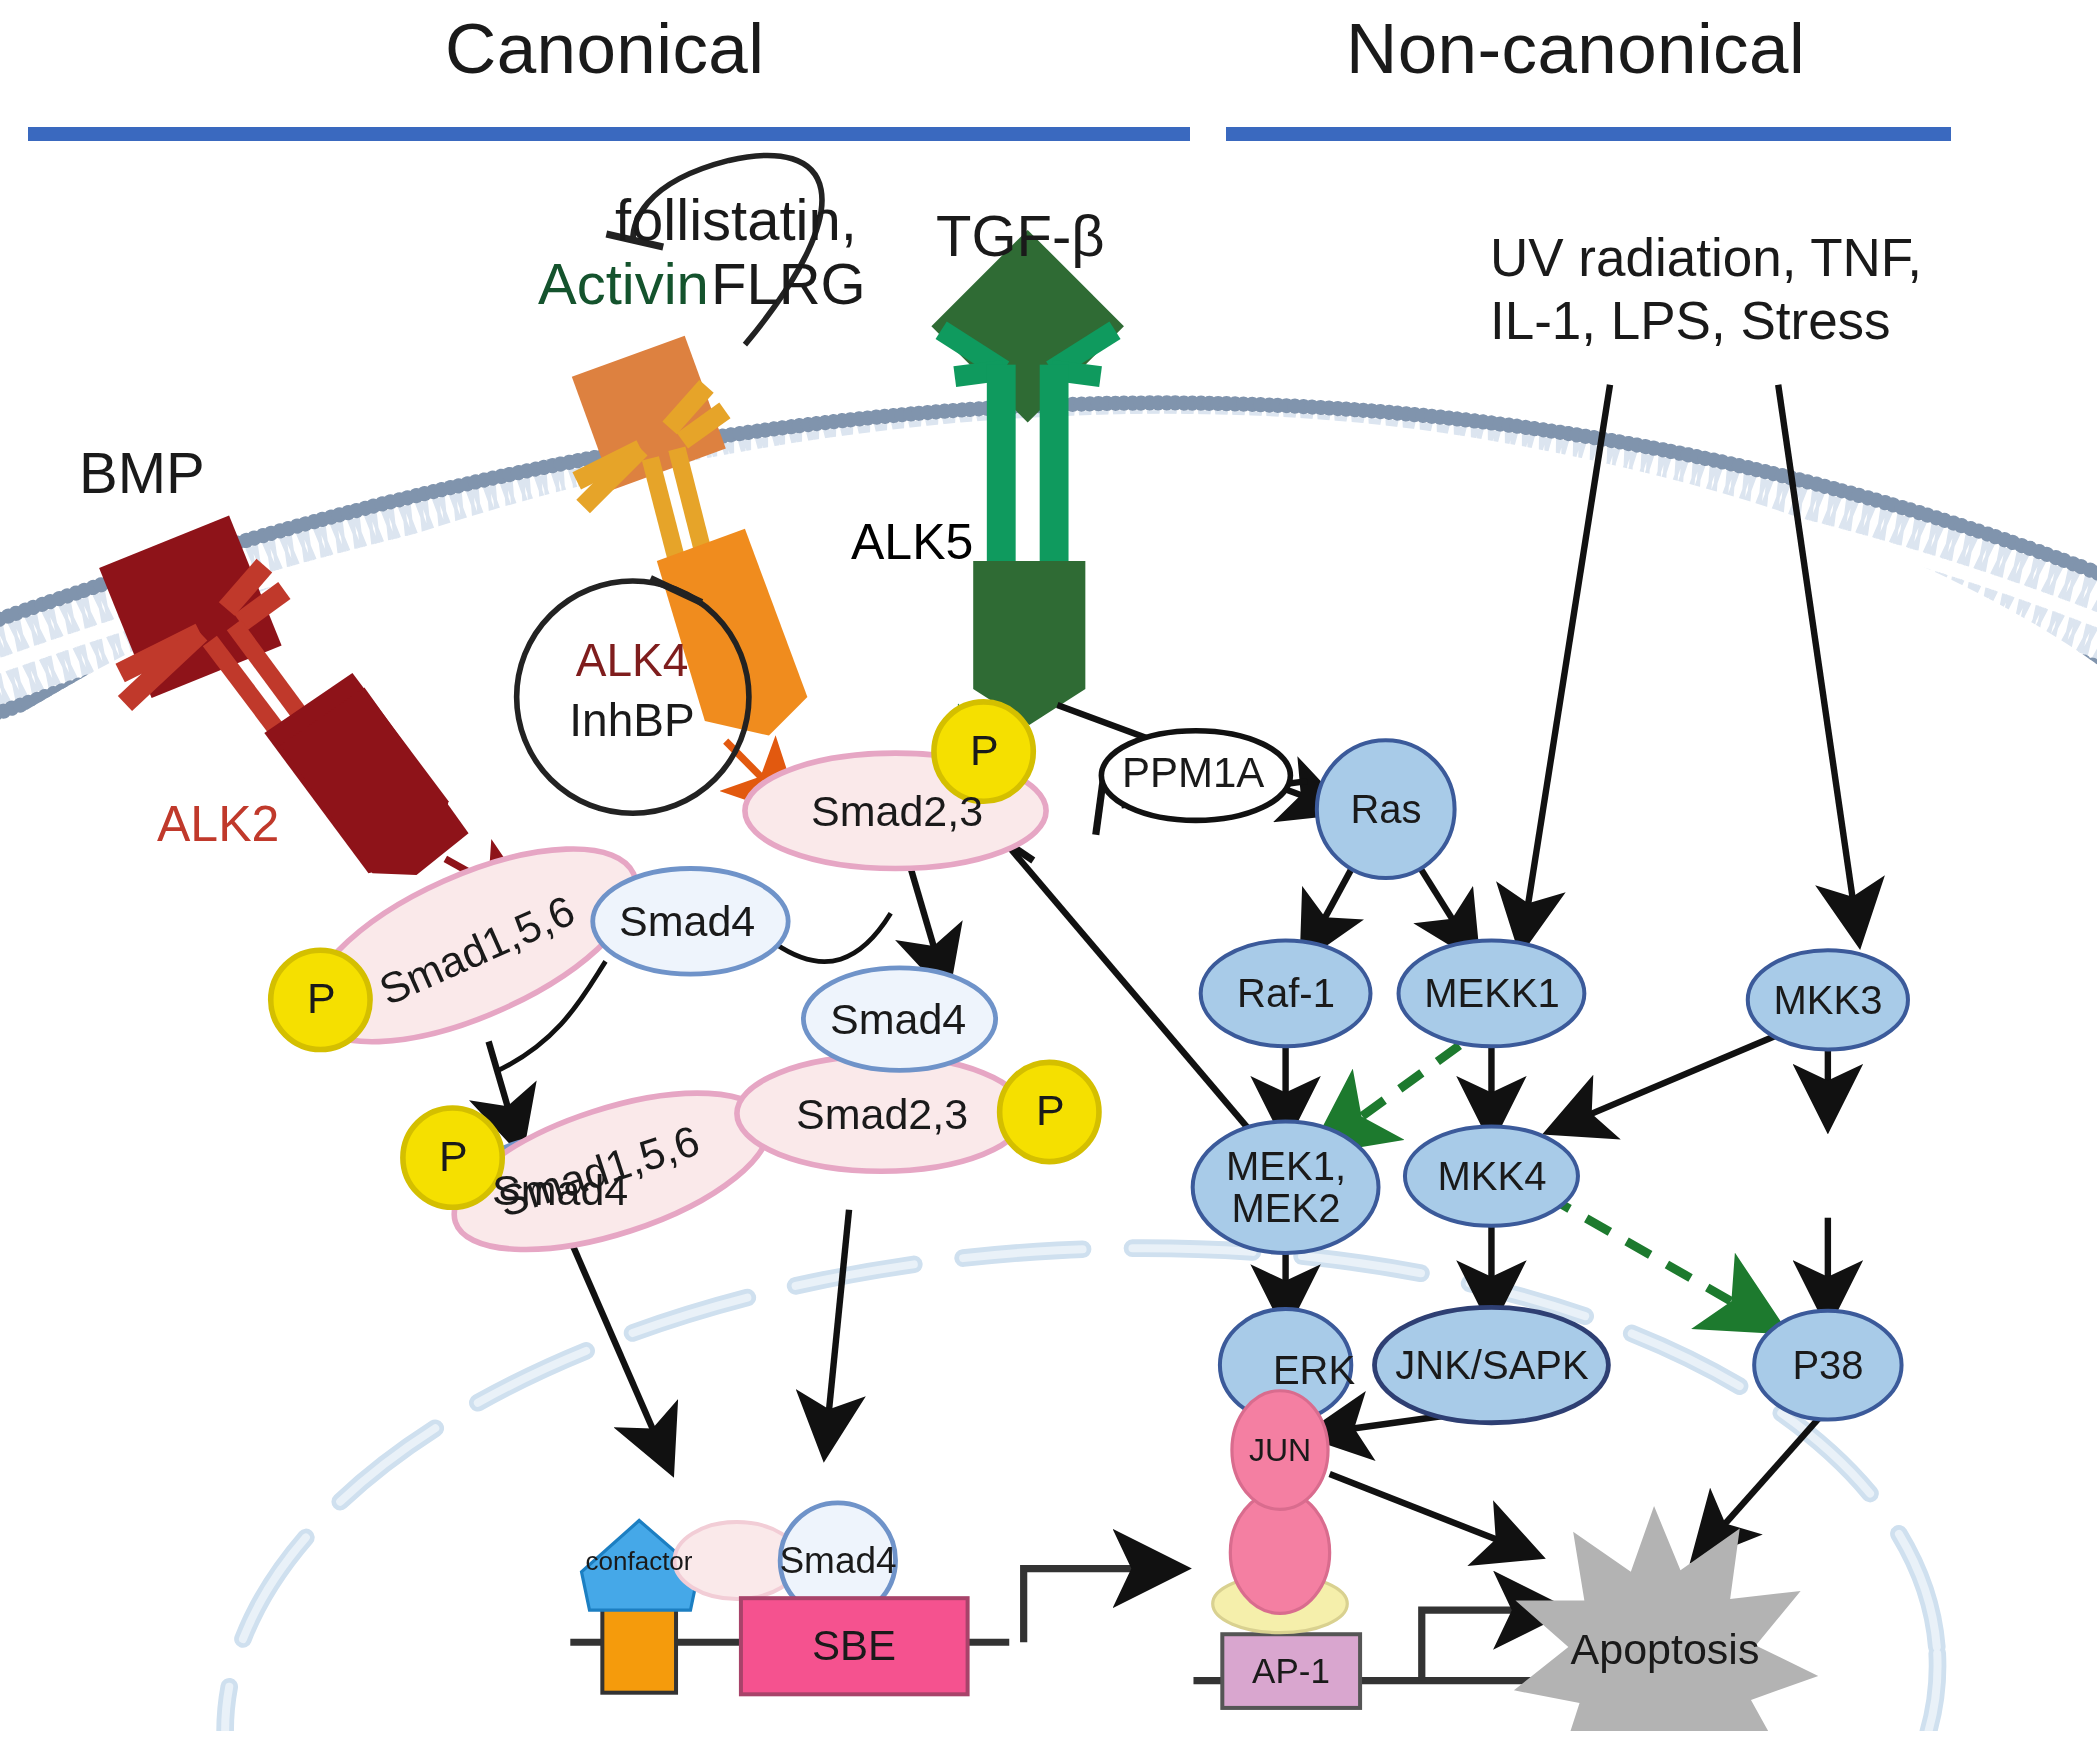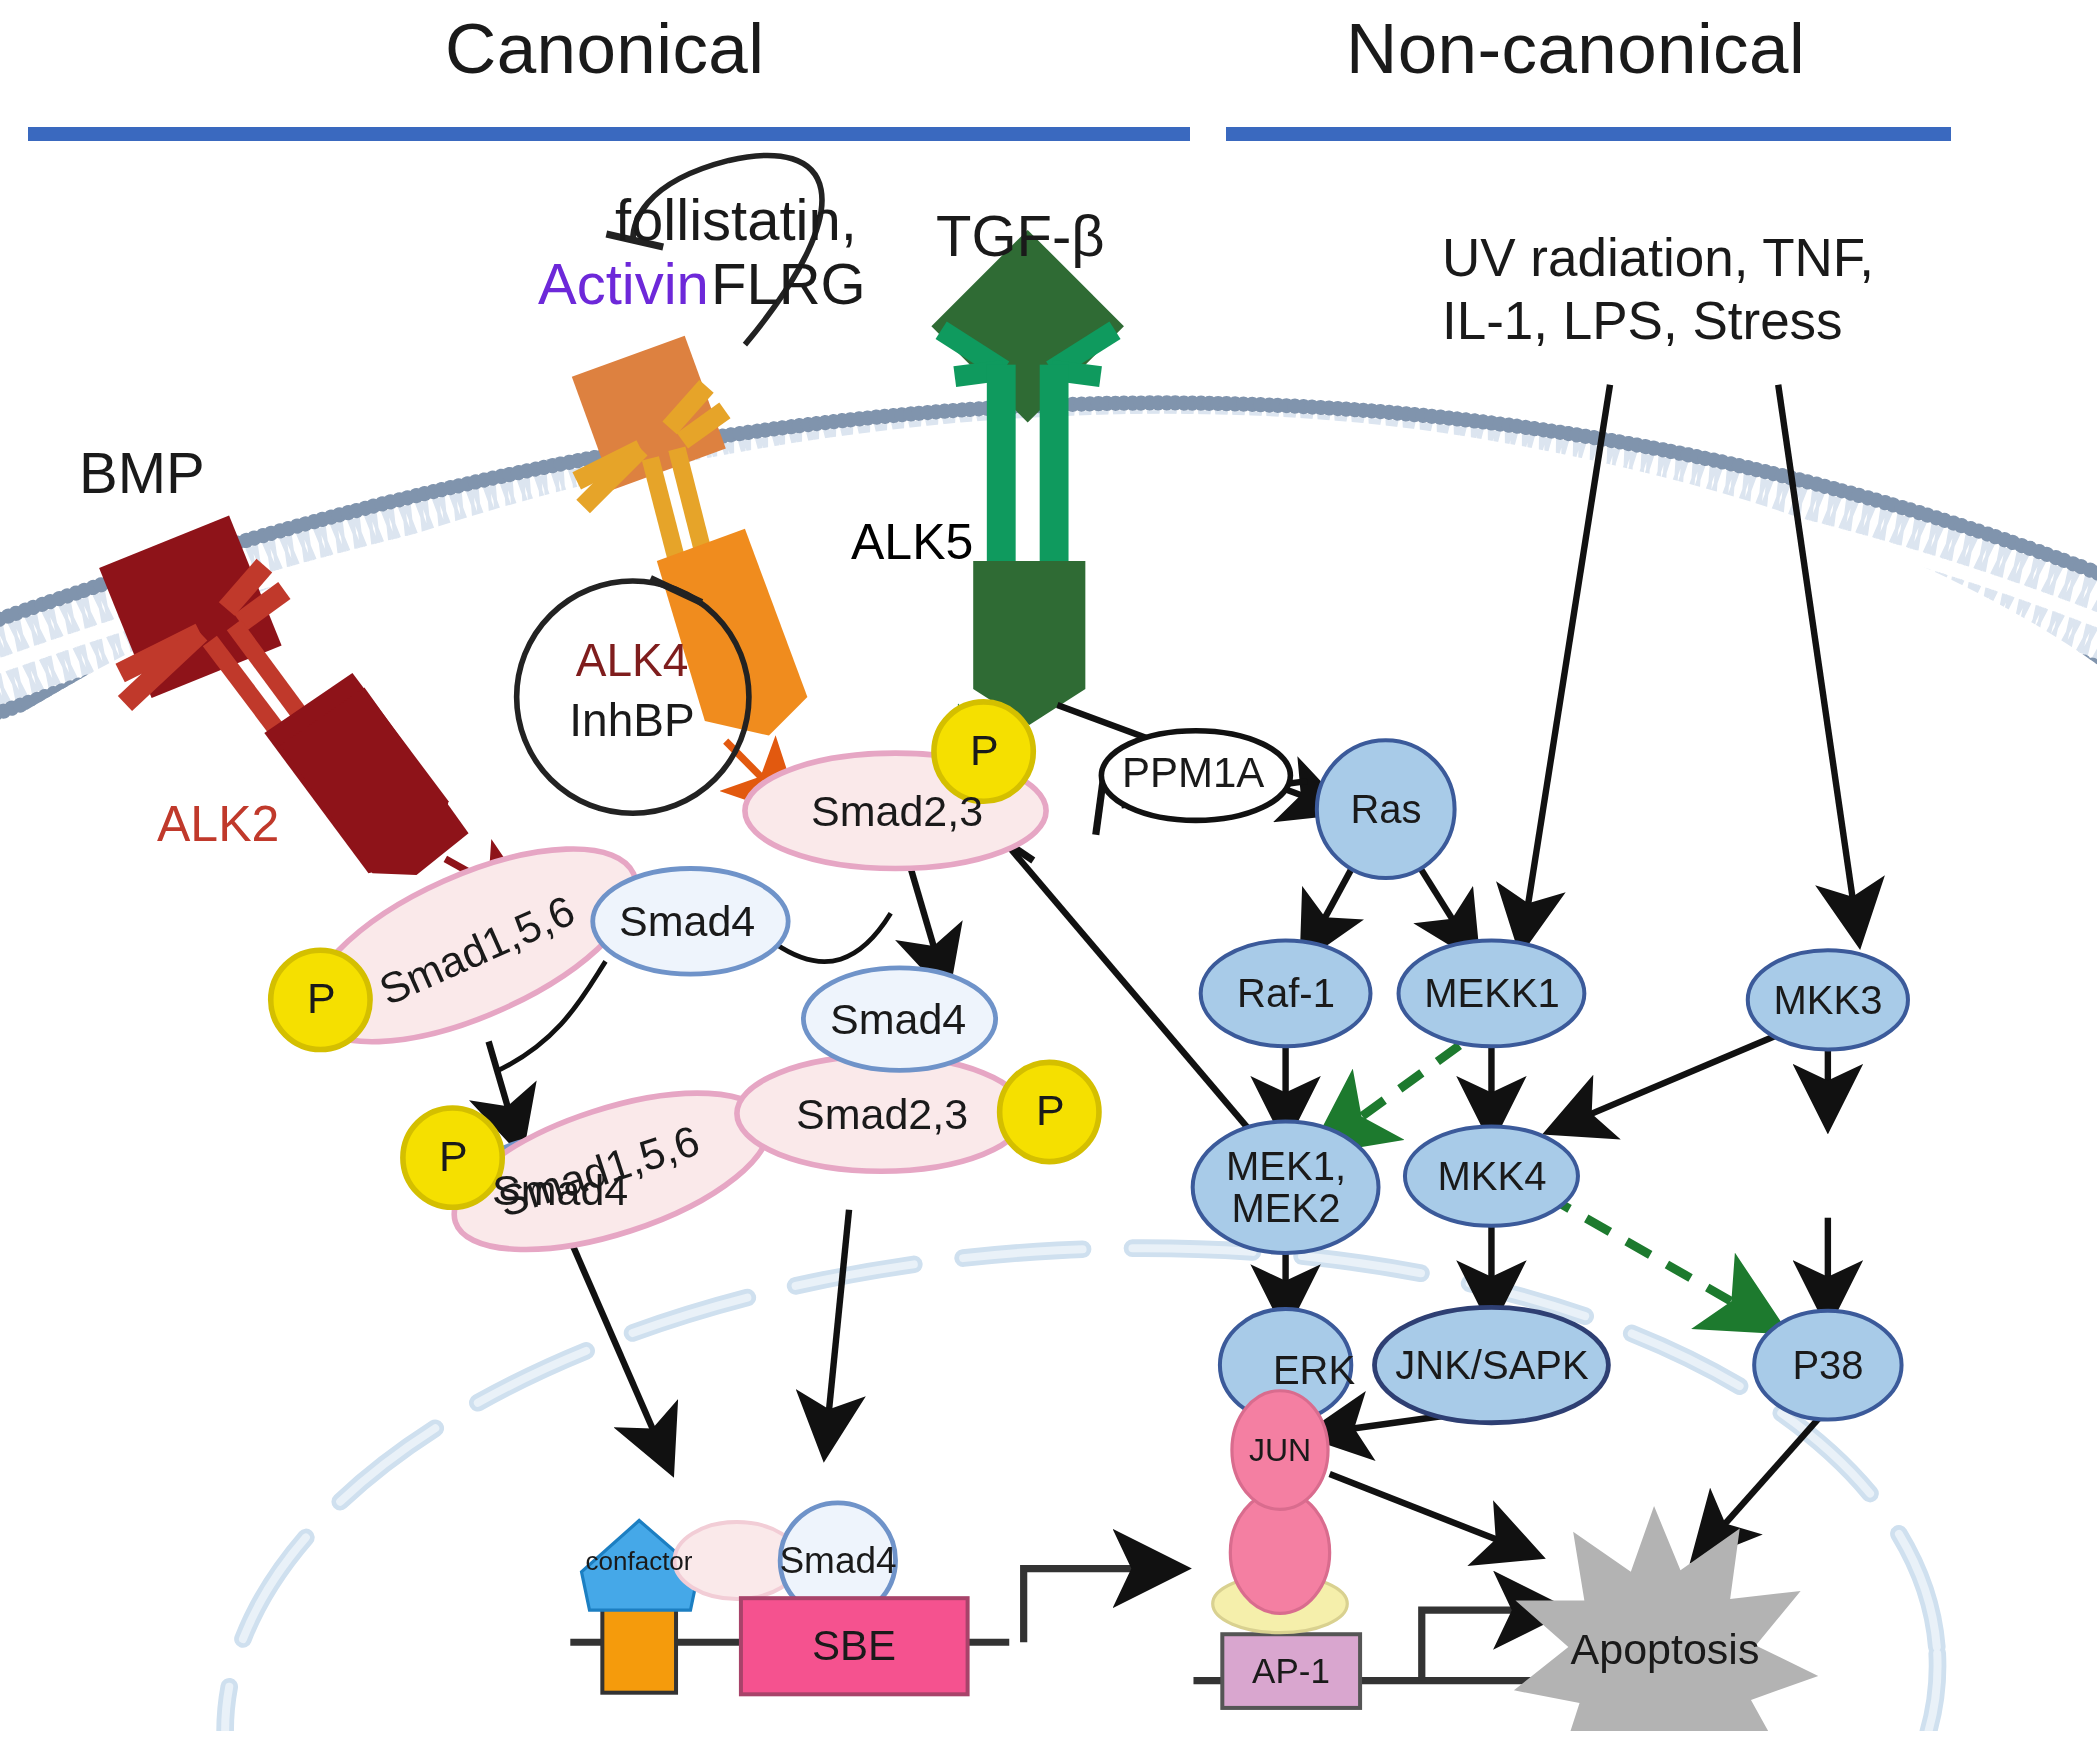--- a/index.html
+++ b/index.html
@@ -7,21 +7,21 @@
   #stage{position:relative;width:2097px;height:1731px;background:#fff;overflow:hidden;}
   #stage svg.layer{position:absolute;left:0;top:0;width:2097px;height:1761px;}
   .lbl{position:absolute;white-space:nowrap;color:#1a1a1a;}
   .hdr{font-size:71px;letter-spacing:0.4px;}
   .ligand{font-size:58px;}
   .stim{font-size:53px;line-height:1.18;white-space:pre-line;}
   .alk{font-size:50px;}
   .alk.red{color:#c0392b;}
   .alk.orange{color:#7f1d1d;}
   .alk.green{color:#000000;}
-  .activin{color:#6d28d9;}
+  .activin{color:#14532d;}
   .inh{font-size:46px;text-align:center;line-height:1.1;}
   .node-txt{font-size:40px;text-align:center;line-height:1.05;}
   .smad-txt{font-size:43px;}
   .ptxt{font-size:43px;font-weight:400;}
   .small{font-size:32px;}
   .tiny{font-size:26px;}
   .divider{position:absolute;height:13.6px;background:#3a69bf;}
 </style>
 </head>
 <body>
@@ -1295,21 +1295,21 @@
     </g>
   </svg>
 
   <div class="lbl ligand" style="left:79px;top:439px;">BMP</div>
   <div class="lbl ligand activin" style="left:538px;top:250px;">Activin</div>
   <div class="lbl ligand" style="left:936px;top:202px;">TGF-β</div>
 
   <div class="lbl ligand" style="left:615px;top:186px;">follistatin,</div>
   <div class="lbl ligand" style="left:711px;top:250px;">FLRG</div>
 
-  <div class="lbl stim" style="left:1442px;top:227px;">UV radiation, TNF,
+  <div class="lbl stim" style="left:1490px;top:227px;">UV radiation, TNF,
 IL-1, LPS, Stress</div>
 
   <div class="lbl alk red" style="left:157px;top:795px;">ALK2</div>
   <div class="lbl alk green" style="left:851px;top:513px;">ALK5</div>
 
   <div class="lbl inh alk orange" style="left:552px;top:635px;width:160px;">ALK4</div>
   <div class="lbl inh" style="left:552px;top:695px;width:160px;">InhBP</div>
 
   <div class="lbl ptxt" style="left:307px;top:974px;">P</div>
   <div class="lbl ptxt" style="left:970px;top:726px;">P</div>

